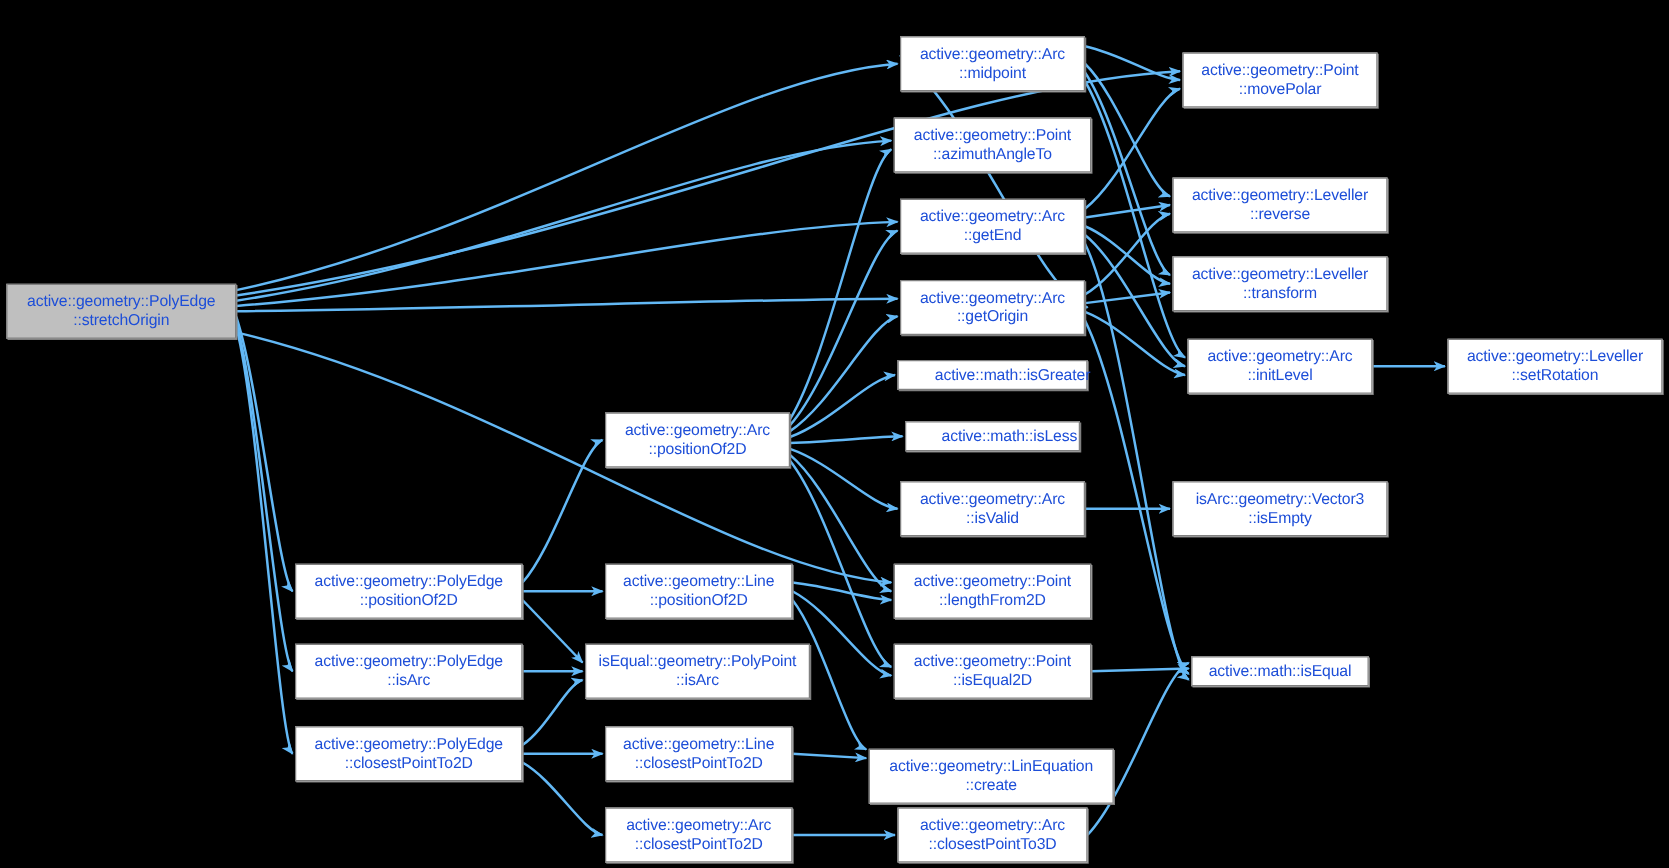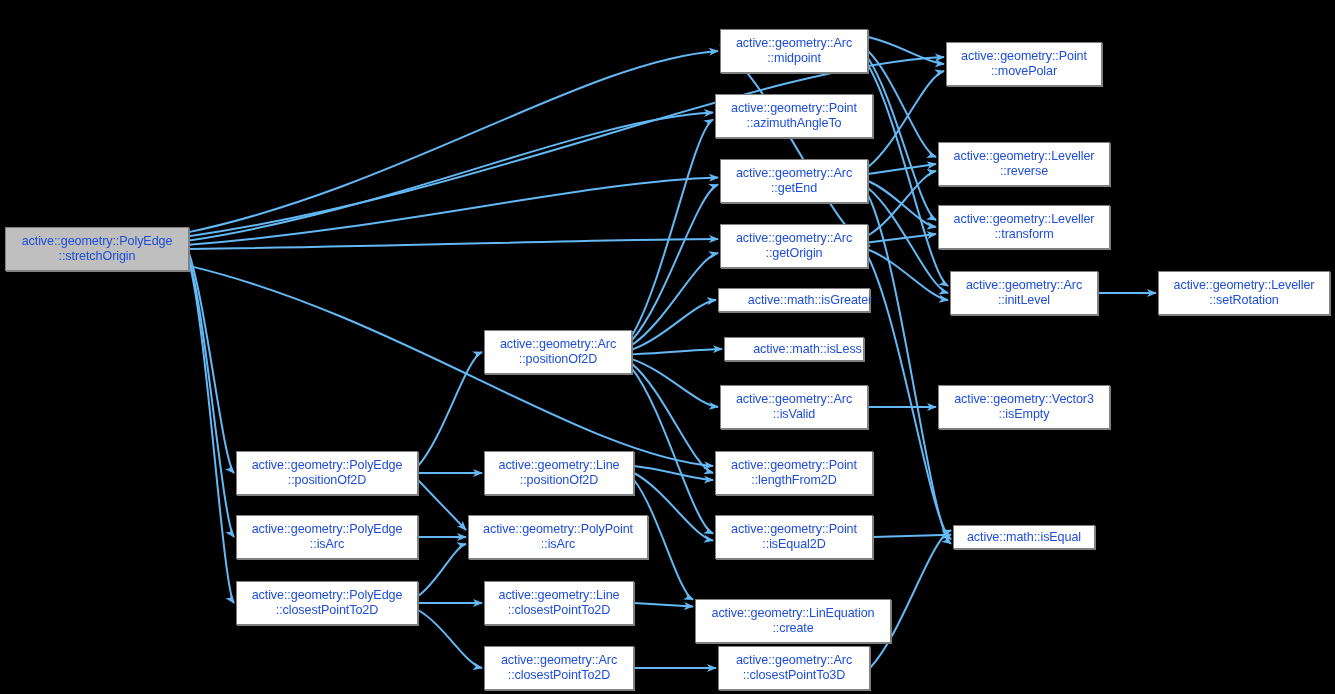--- a/index.html
+++ b/index.html
@@ -124,31 +124,31 @@
       <div class="node" style="left: 950px; top: 271px; width: 148px; height: 44px;">active::geometry::Arc
 ::initLevel</div>
       <div class="node" style="left: 1158px; top: 271px; width: 172px; height: 44px;">active::geometry::Leveller
 ::setRotation</div>
       <div class="node" style="left: 718px; top: 288px; width: 152px; height: 24px; padding-left: 32px;">active::math::isGreater</div>
       <div class="node" style="left: 484px; top: 330px; width: 148px; height: 44px;">active::geometry::Arc
 ::positionOf2D</div>
       <div class="node" style="left: 724px; top: 337px; width: 140px; height: 24px; padding-left: 27px;">active::math::isLess</div>
       <div class="node" style="left: 720px; top: 385px; width: 148px; height: 44px;">active::geometry::Arc
 ::isValid</div>
-      <div class="node" style="left: 938px; top: 385px; width: 172px; height: 44px;">active::geometry::Vector3
+      <div class="node" style="left: 938px; top: 385px; width: 172px; height: 44px;">isArc::geometry::Vector3
 ::isEmpty</div>
       <div class="node" style="left: 236px; top: 451px; width: 182px; height: 44px;">active::geometry::PolyEdge
 ::positionOf2D</div>
       <div class="node" style="left: 484px; top: 451px; width: 150px; height: 44px;">active::geometry::Line
 ::positionOf2D</div>
       <div class="node" style="left: 715px; top: 451px; width: 158px; height: 44px;">active::geometry::Point
 ::lengthFrom2D</div>
       <div class="node" style="left: 236px; top: 515px; width: 182px; height: 44px;">active::geometry::PolyEdge
 ::isArc</div>
-      <div class="node" style="left: 468px; top: 515px; width: 180px; height: 44px;">active::geometry::PolyPoint
+      <div class="node" style="left: 468px; top: 515px; width: 180px; height: 44px;">isEqual::geometry::PolyPoint
 ::isArc</div>
       <div class="node" style="left: 715px; top: 515px; width: 158px; height: 44px;">active::geometry::Point
 ::isEqual2D</div>
       <div class="node" style="left: 953px; top: 525px; width: 142px; height: 24px;">active::math::isEqual</div>
       <div class="node" style="left: 236px; top: 581px; width: 182px; height: 44px;">active::geometry::PolyEdge
 ::closestPointTo2D</div>
       <div class="node" style="left: 484px; top: 581px; width: 150px; height: 44px;">active::geometry::Line
 ::closestPointTo2D</div>
       <div class="node" style="left: 695px; top: 599px; width: 196px; height: 44px;">active::geometry::LinEquation
 ::create</div>

